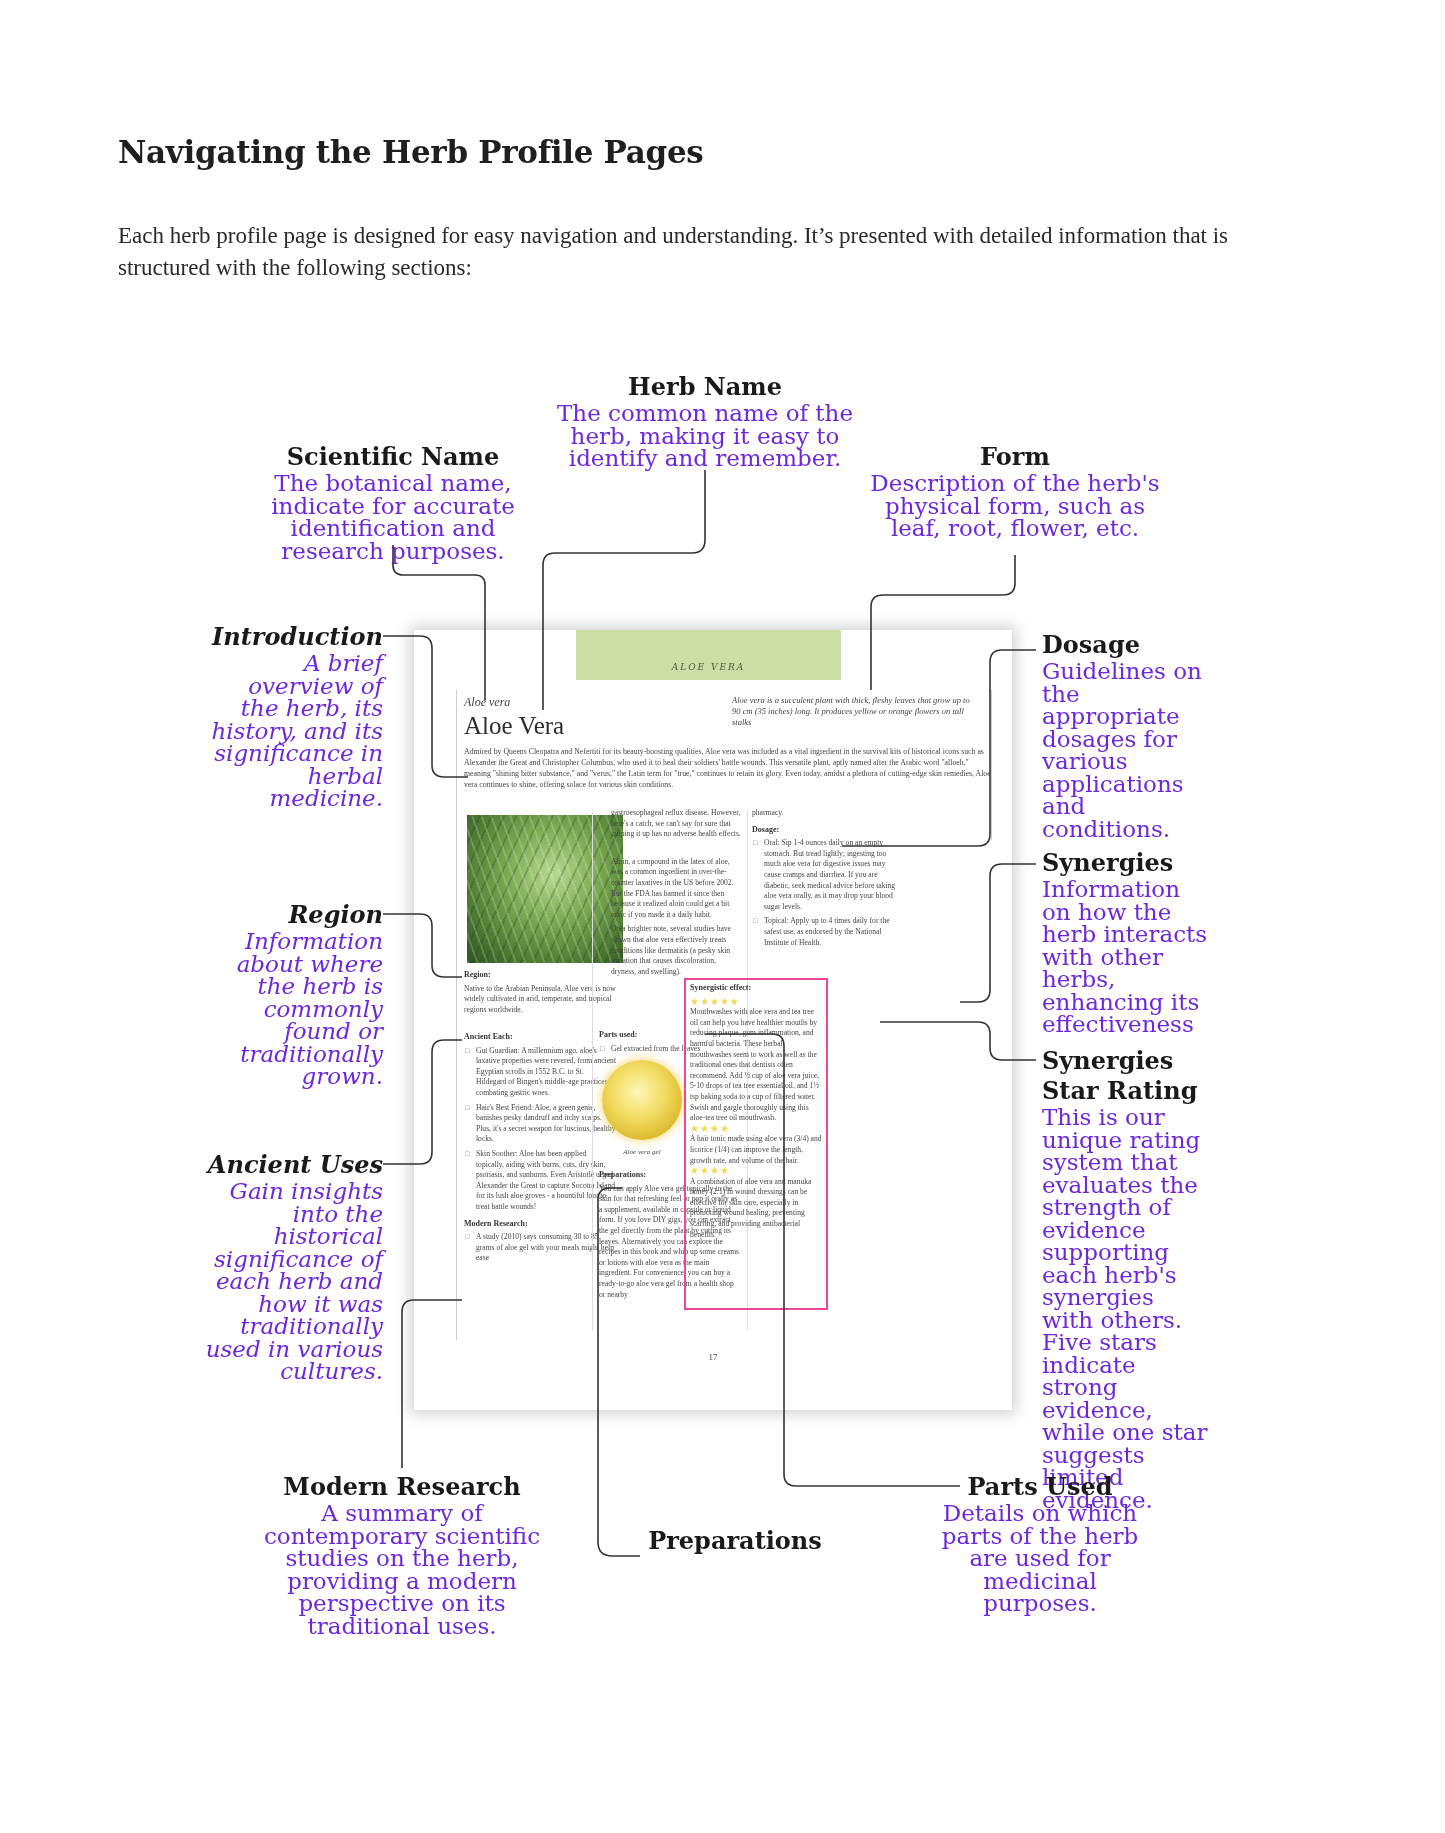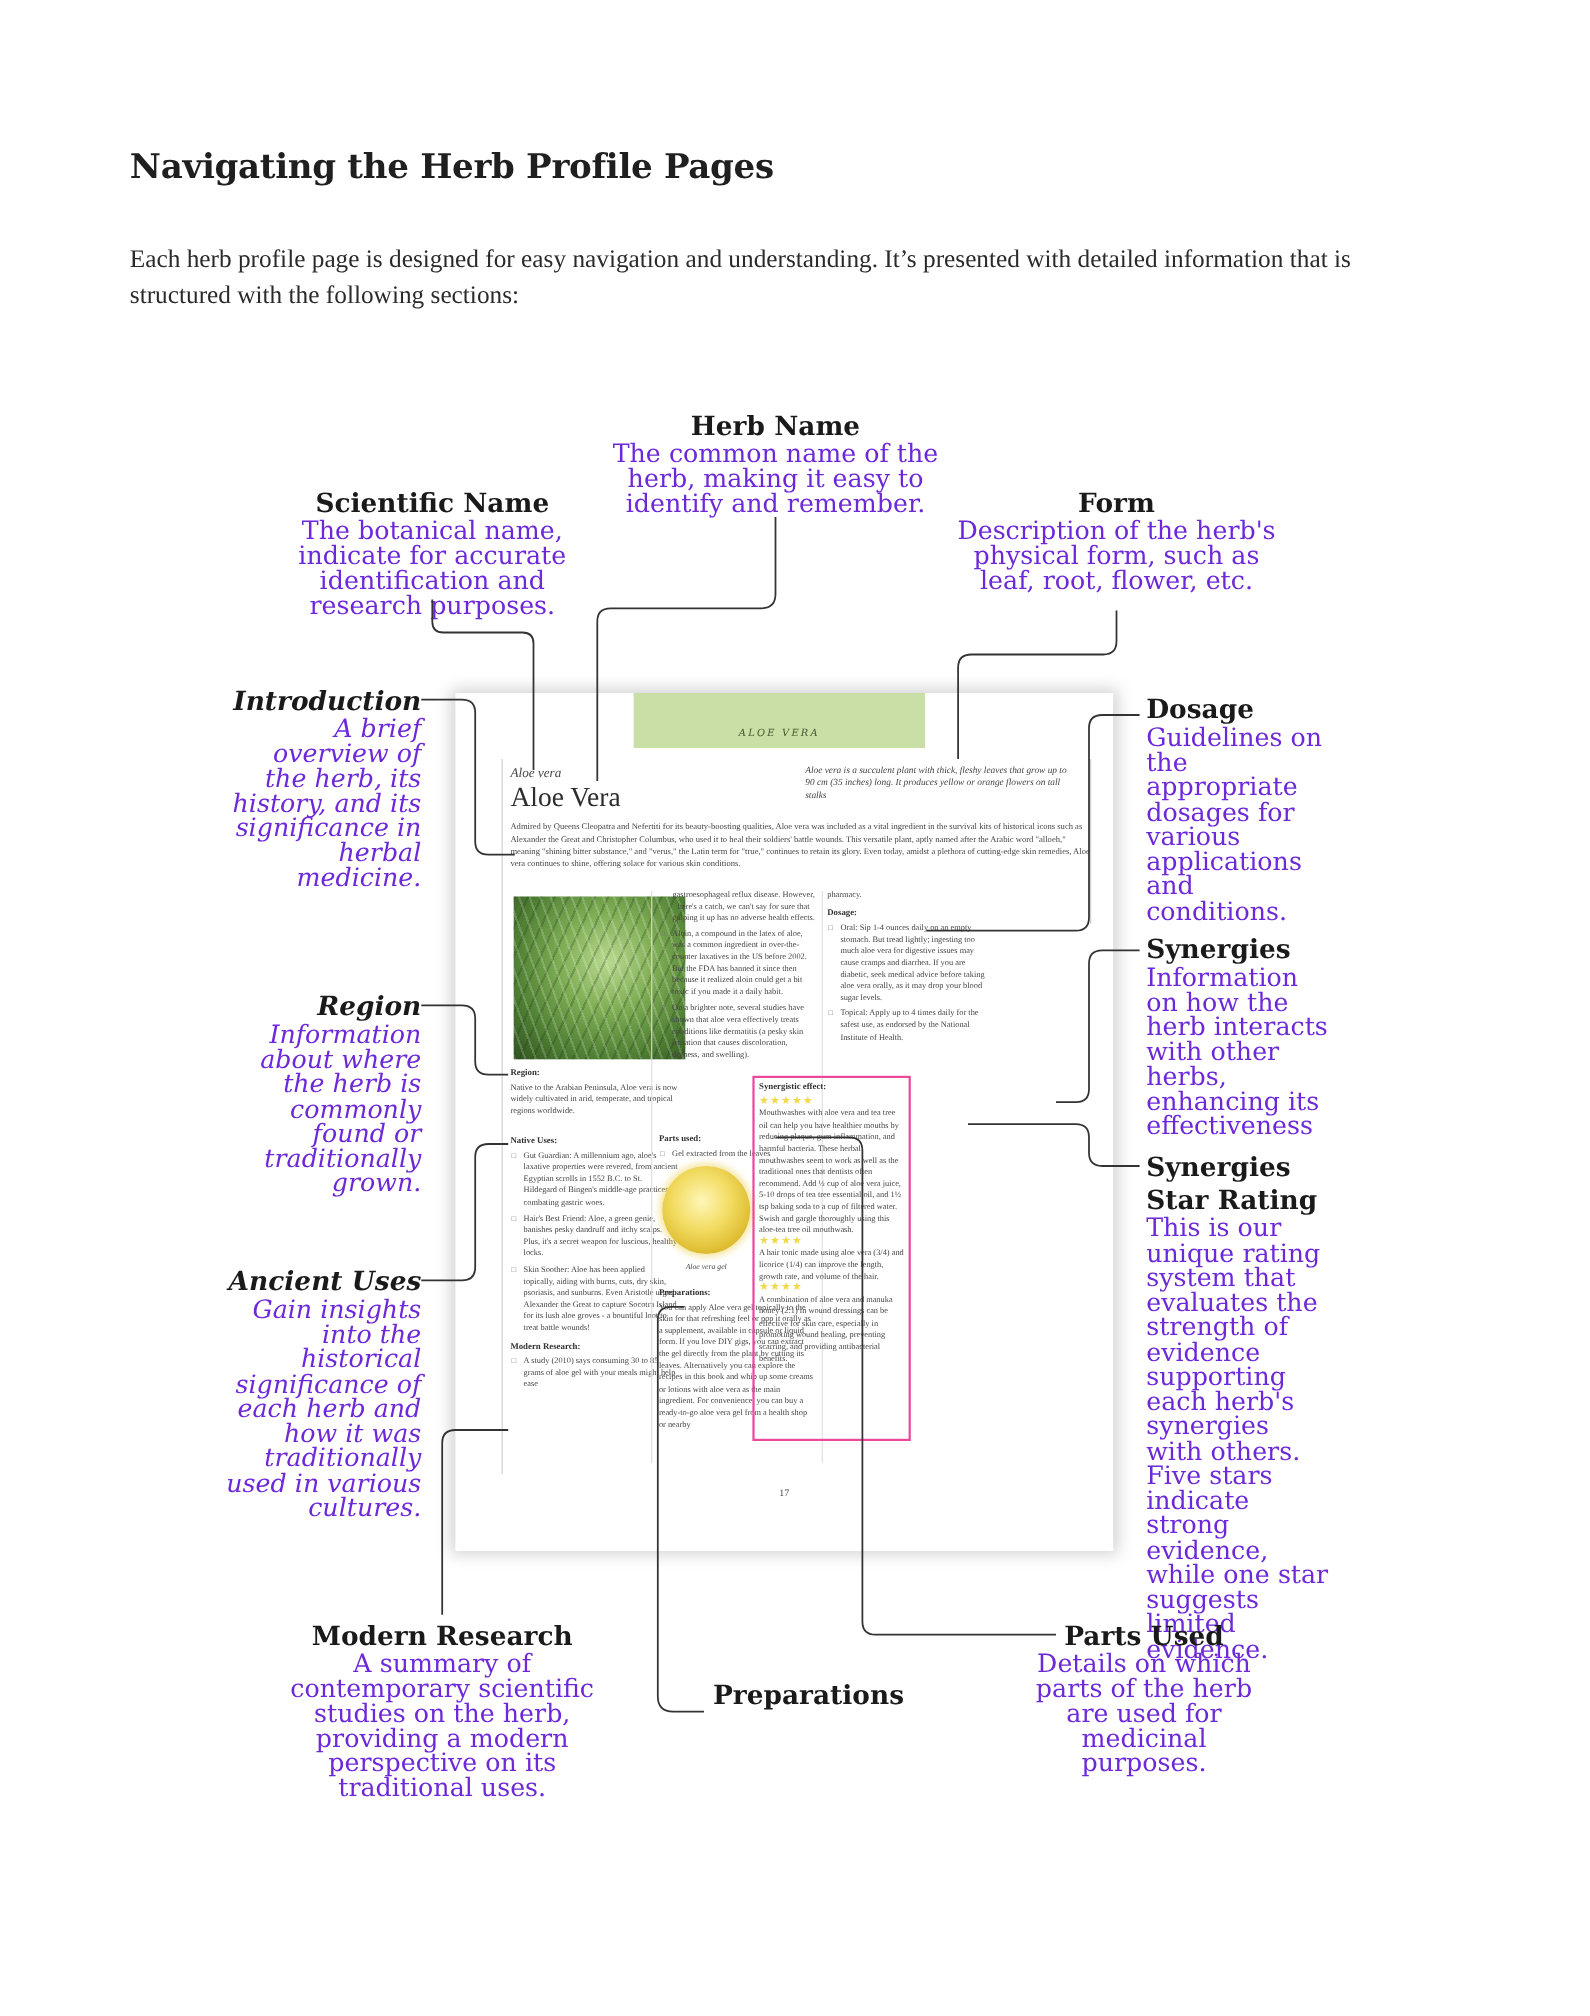--- a/index.html
+++ b/index.html
@@ -112,35 +112,35 @@
   <div class="pg" id="p-name">Aloe Vera</div>
   <div class="pg" id="p-form">Aloe vera is a succulent plant with thick, fleshy leaves that grow up to 90 cm (35 inches) long. It produces yellow or orange flowers on tall stalks</div>
   <div class="pg" id="p-introtext">Admired by Queens Cleopatra and Nefertiti for its beauty-boosting qualities, Aloe vera was included as a vital ingredient in the survival kits of historical icons such as Alexander the Great and Christopher Columbus, who used it to heal their soldiers' battle wounds. This versatile plant, aptly named after the Arabic word "alloeh," meaning "shining bitter substance," and "verus," the Latin term for "true," continues to retain its glory. Even today, amidst a plethora of cutting-edge skin remedies, Aloe vera continues to shine, offering solace for various skin conditions.</div>
 
   <div id="p-photo"></div>
   <div class="sec pg" style="left:50px; top:340px; width:152px;">
     <b>Region:</b>
     <div>Native to the Arabian Peninsula, Aloe vera is now widely cultivated in arid, temperate, and tropical regions worldwide.</div>
   </div>
   <div class="sec pg" style="left:50px; top:402px; width:152px;">
-    <b>Native Uses:</b>
+    <b>Ancient Each:</b>
     <ul>
       <li>Gut Guardian: A millennium ago, aloe's laxative properties were revered, from ancient Egyptian scrolls in 1552 B.C. to St. Hildegard of Bingen's middle-age practices combating gastric woes.</li>
       <li>Hair's Best Friend: Aloe, a green genie, banishes pesky dandruff and itchy scalps. Plus, it's a secret weapon for luscious, healthy locks.</li>
       <li>Skin Soother: Aloe has been applied topically, aiding with burns, cuts, dry skin, psoriasis, and sunburns. Even Aristotle urged Alexander the Great to capture Socotra Island for its lush aloe groves - a bountiful loot to treat battle wounds!</li>
     </ul>
     <b style="margin-top:6px;">Modern Research:</b>
     <ul>
       <li>A study (2010) says consuming 30 to 85 grams of aloe gel with your meals might help ease</li>
     </ul>
   </div>
 
   <div class="vline" style="left:178px; top:180px; height:520px; background:#ddd;"></div>
   <div class="sec pg" style="left:185px; top:178px; width:142px;">
-    <div style="padding-left:12px; margin-bottom:4px;text-align:center;">gastroesophageal reflux disease. However, here's a catch, we can't say for sure that gulping it up has no adverse health effects.</div>
+    <div style="padding-left:12px; margin-bottom:17px;">gastroesophageal reflux disease. However, here's a catch, we can't say for sure that gulping it up has no adverse health effects.</div>
     <ul>
       <li>Aloin, a compound in the latex of aloe, was a common ingredient in over-the-counter laxatives in the US before 2002. But the FDA has banned it since then because it realized aloin could get a bit toxic if you made it a daily habit.</li>
       <li>On a brighter note, several studies have shown that aloe vera effectively treats conditions like dermatitis (a pesky skin irritation that causes discoloration, dryness, and swelling).</li>
     </ul>
   </div>
   <div class="sec pg" style="left:185px; top:400px; width:142px;">
     <b>Parts used:</b>
     <ul>
         <li>Gel extracted from the leaves</li>
       </ul>

